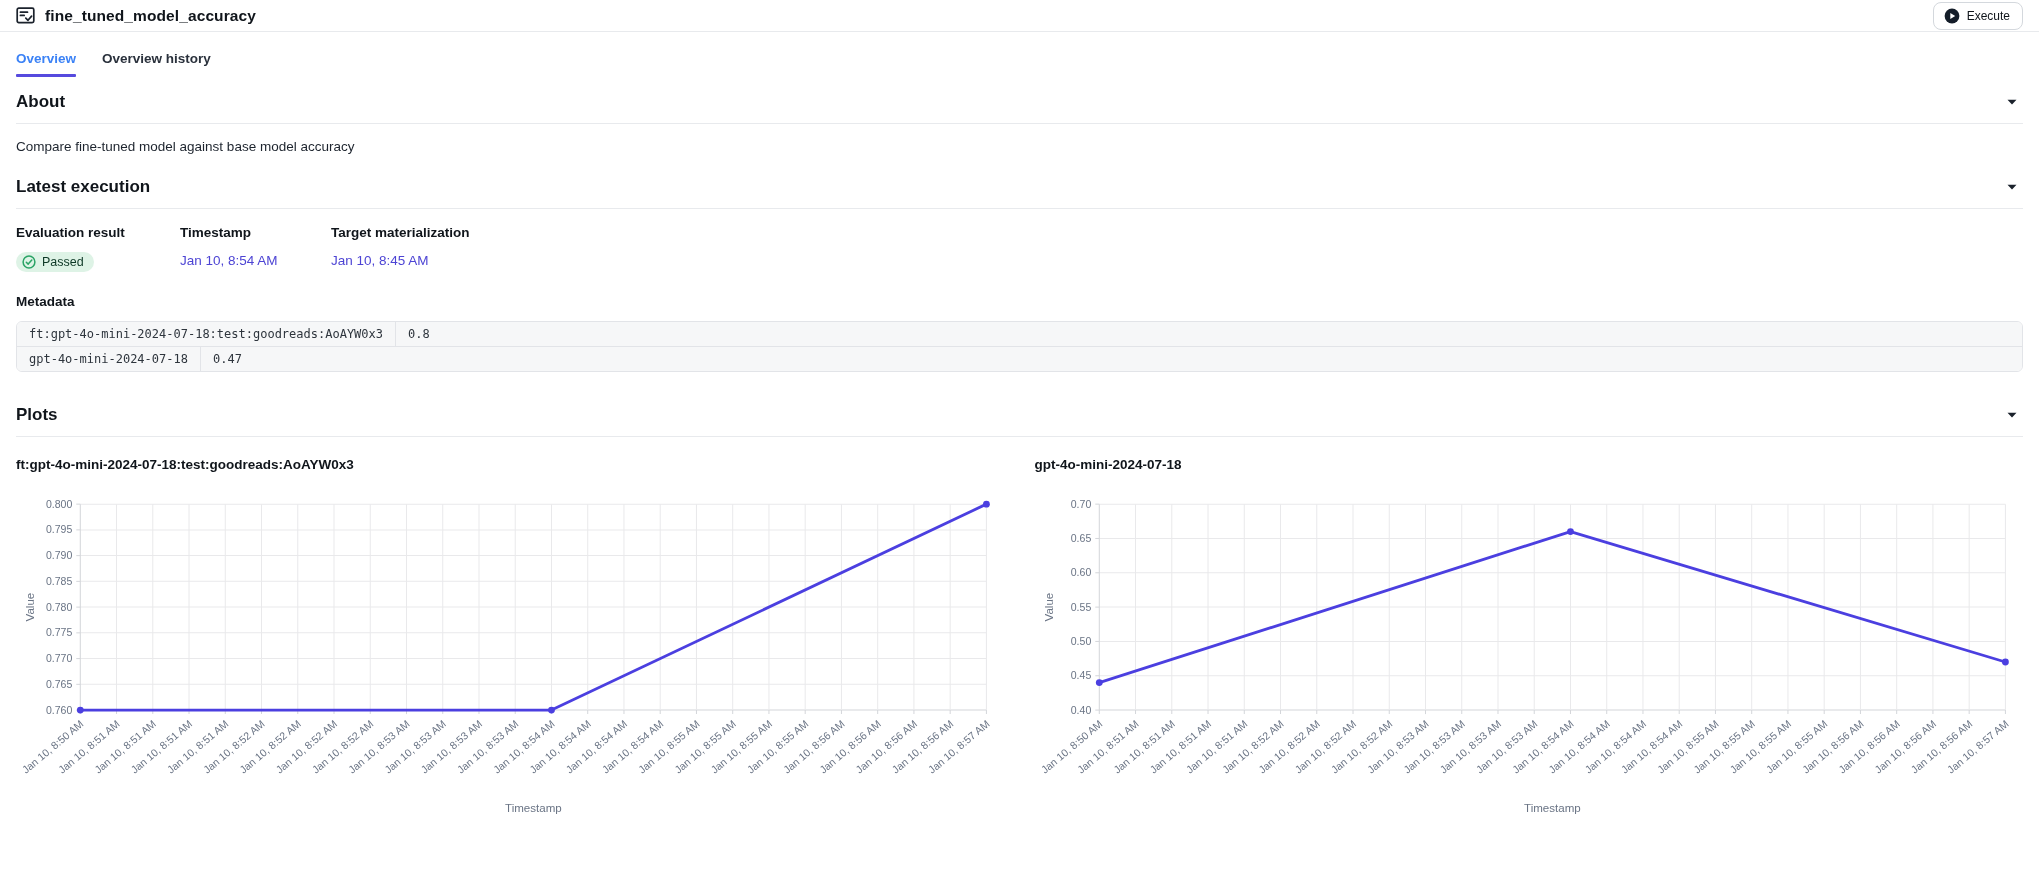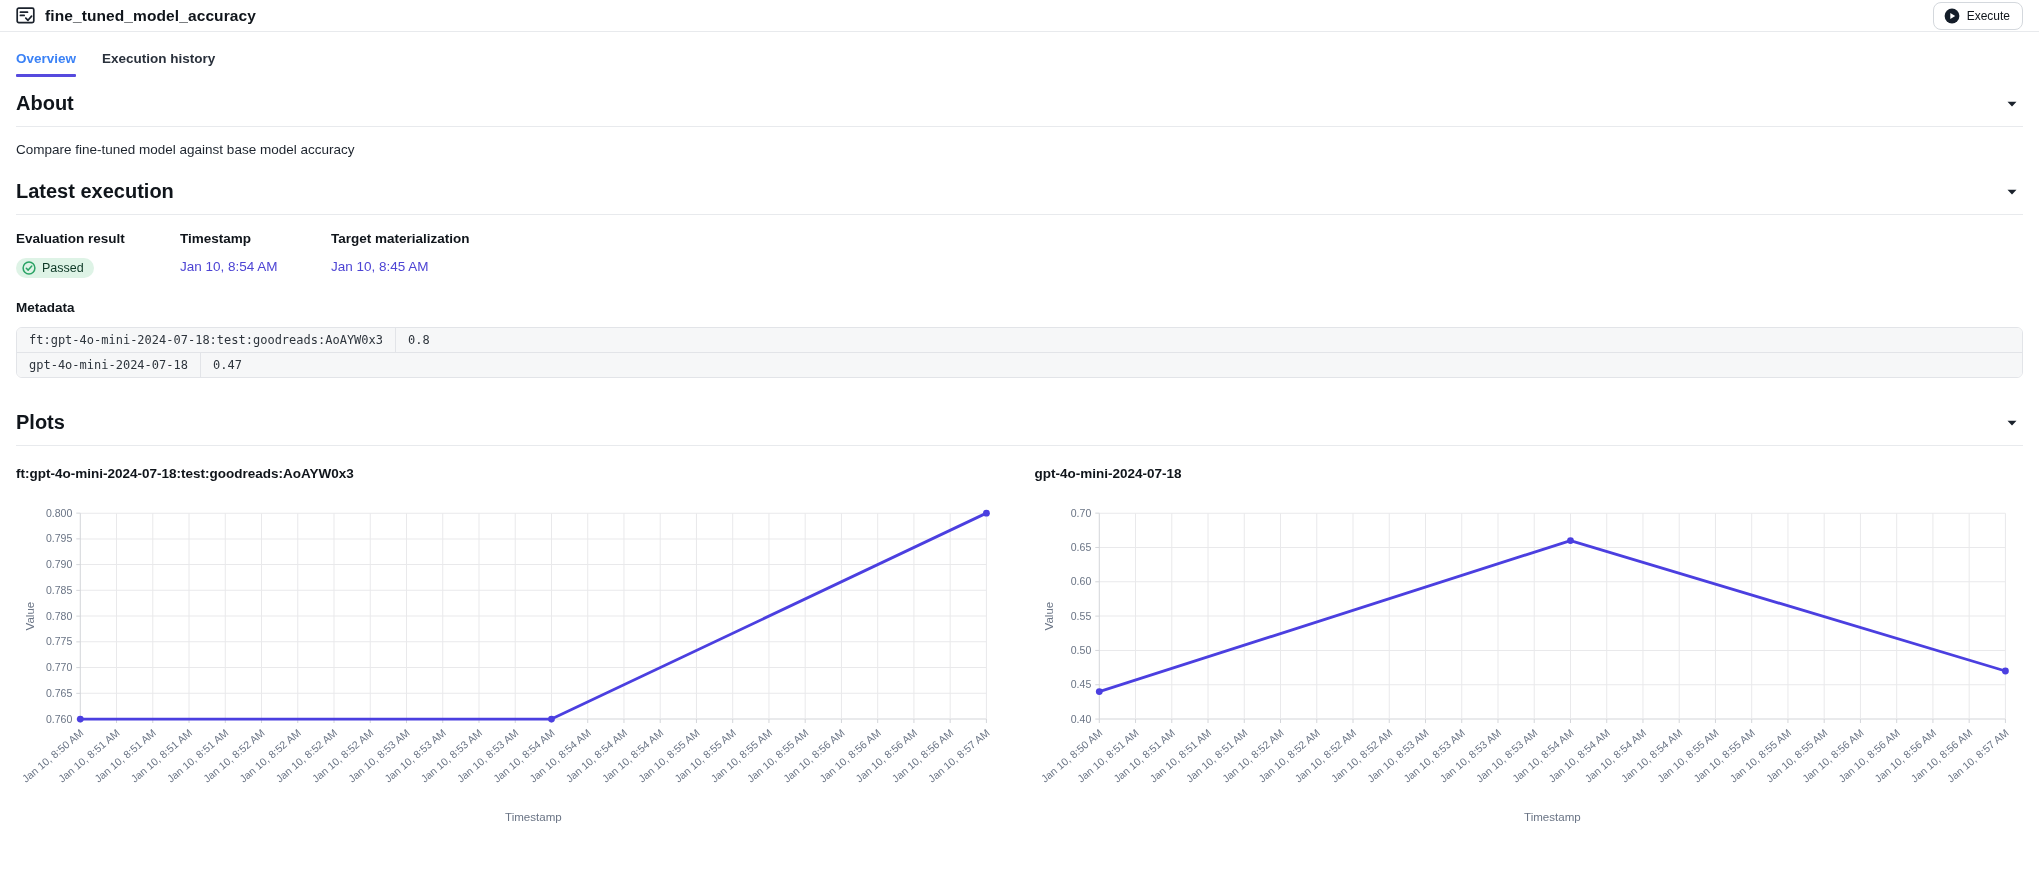--- a/index.html
+++ b/index.html
@@ -28,21 +28,21 @@
   
   .tabs { display:flex; gap:26px; padding:0 16px; margin-top:10px; }
   .tab { position:relative; padding:9px 0 11px; font-size:13.5px; font-weight:600; color:#2a313c; cursor:pointer; }
   .tab.active { color:#3b82f6; }
   .tab.active::after { content:""; position:absolute; left:0; right:0; bottom:0; height:3px; background:#564ade; border-radius:1px; }
   
   .section-heading {
     display:flex; align-items:center; justify-content:space-between;
     padding:15px 16px 11px;
   }
-  .section-heading h2 { margin:0; font-size:20px; font-weight:700; }
+  .section-heading h2 { margin:0; font-size:17px; font-weight:700; }
   .caret-btn { background:none; border:none; padding:2px 6px; cursor:pointer; line-height:0; }
   .divider { border-bottom:1px solid #e8eaed; margin:0 16px; }
   .about-desc { padding:15px 16px 8px; font-size:13.5px; color:#1d242e; }
   
   .fields-row { display:flex; padding:16px 16px 0; }
   .field { }
   .field-label { font-size:13.5px; font-weight:700; margin-bottom:12px; }
   .field:nth-child(1){ width:164px; }
   .field:nth-child(2){ width:151px; }
   .field-value a { color:#4d44d4; text-decoration:none; font-size:13.5px; }
@@ -94,21 +94,21 @@
         <circle cx="8" cy="8" r="7.4" fill="#141d29"></circle>
         <path d="M6.3 5.1 v5.8 l4.9-2.9 z" fill="#ffffff"></path>
       </svg>
     </span>
     <span>Execute</span>
   </button>
 </div>
 
 <div class="tabs">
   <div class="tab active">Overview</div>
-  <div class="tab">Execution history</div>
+  <div class="tab">Overview history</div>
 </div>
 
 <div>
   <div class="section-heading">
     <h2>About</h2>
     <button class="caret-btn">
       <span>
         <svg width="10" height="6" viewBox="0 0 10 6">
             <path d="M0.5 0.8 h9 l-4.5 4.7 z" fill="#1b222c"></path>
           </svg>

